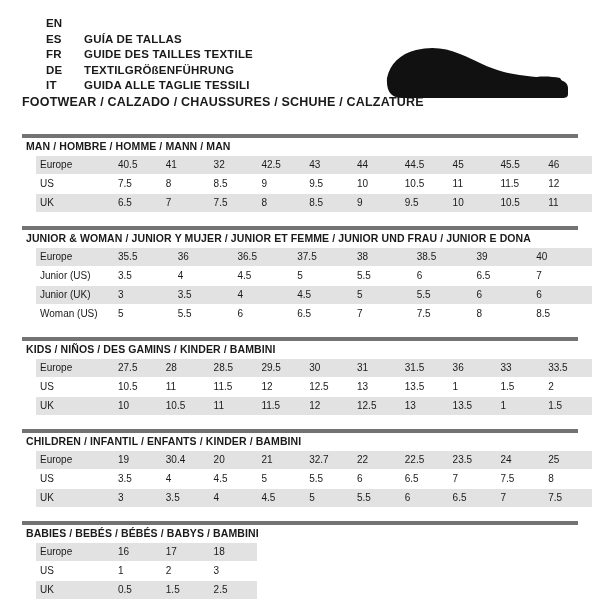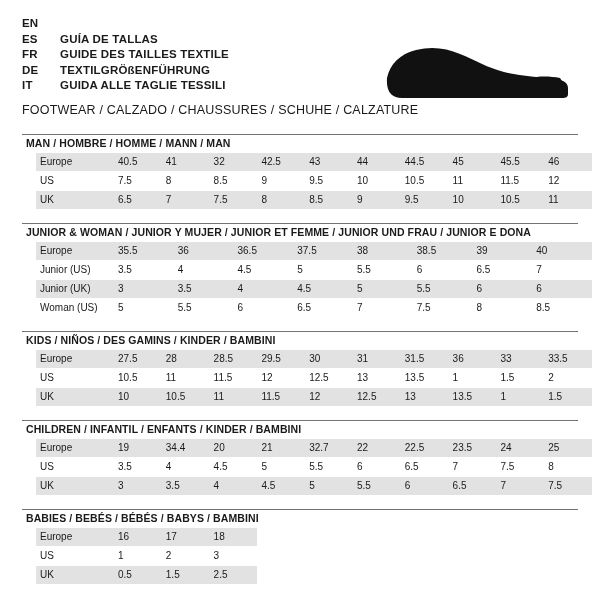--- a/index.html
+++ b/index.html
@@ -24,20 +24,21 @@
 
   
   .header {
     position: relative;
     height: 96px;
   }
   .lang-list {
     display: flex;
     flex-direction: column;
     gap: 1px;
+    margin-left: 24px;
   }
   .lang-row {
     display: flex;
     align-items: baseline;
     font-size: 11.5px;
     line-height: 14.5px;
     font-weight: bold;
     letter-spacing: 0.2px;
   }
   .lang-code {
@@ -50,39 +51,39 @@
 
   .shoe-wrap {
     position: absolute;
     top: 18px;
     right: 8px;
     width: 190px;
     height: 70px;
   }
 
   .category-line {
-    margin-top: 10px;
+    margin-top: 2px;
     font-size: 12.5px;
-    font-weight: normal;
+    font-weight: bold;
     letter-spacing: 0.2px;
   }
 
   
   .tables {
     margin-top: 22px;
   }
   .block {
     margin-bottom: 14px;
   }
   .block-title {
     font-size: 10.5px;
     font-weight: bold;
     letter-spacing: 0.1px;
     padding: 2px 0 3px 4px;
-    border-top: 1px solid #737373;
+    border-top: 4px solid #737373;
   }
   table {
     border-collapse: collapse;
     width: 100%;
     table-layout: fixed;
     margin-left: 14px;
   }
   table td {
     font-size: 10px;
     line-height: 12px;
@@ -286,21 +287,21 @@
           </tbody>
         </table>
       </div>
       <div class="block">
         <div class="block-title">CHILDREN / INFANTIL / ENFANTS / KINDER / BAMBINI</div>
         <table>
           <tbody>
             <tr class="shaded">
               <td class="label">Europe</td>
               <td>19</td>
-              <td>34.4</td>
+              <td>30.4</td>
               <td>20</td>
               <td>21</td>
               <td>32.7</td>
               <td>22</td>
               <td>22.5</td>
               <td>23.5</td>
               <td>24</td>
               <td>25</td>
             </tr>
             <tr class="plain">

